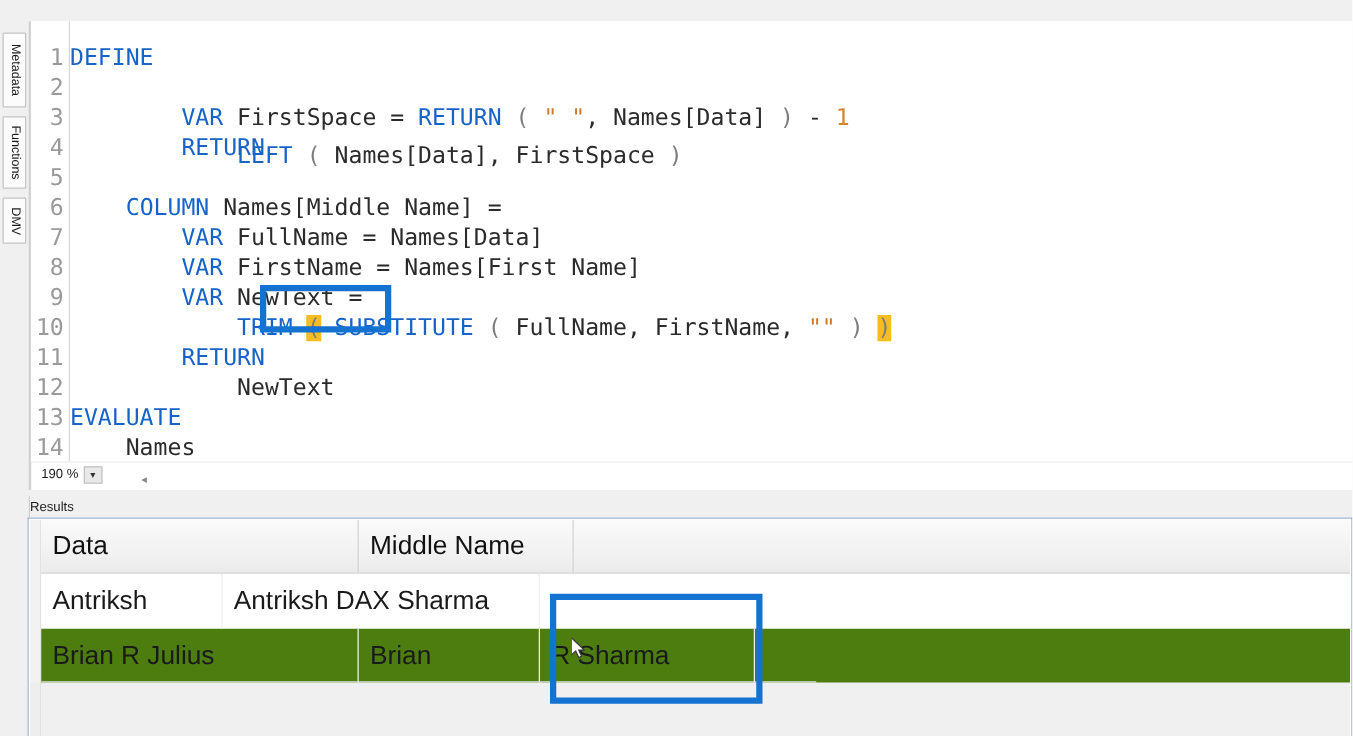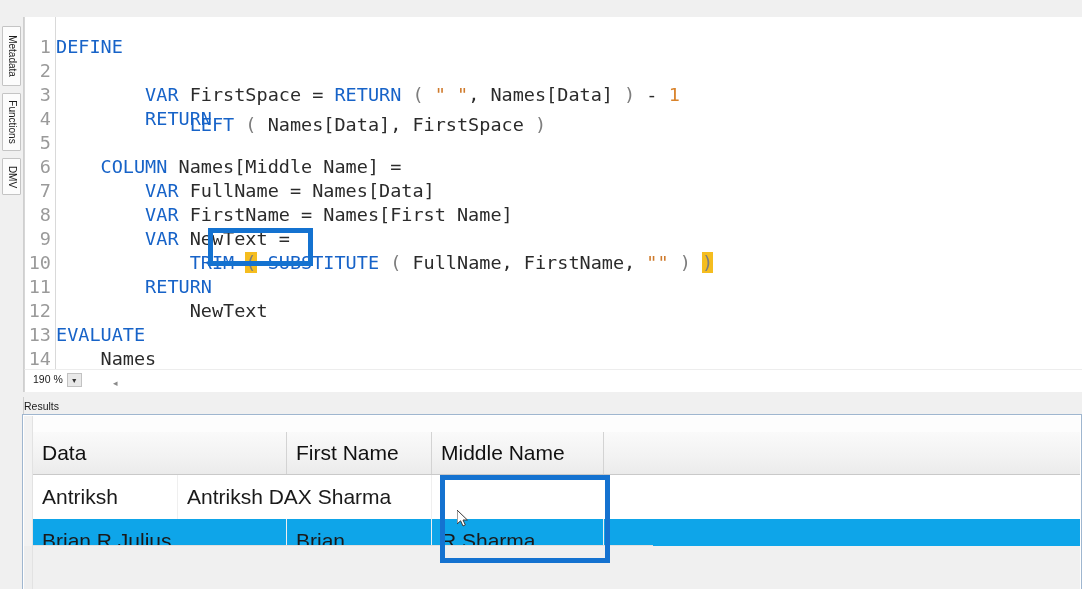--- a/index.html
+++ b/index.html
@@ -202,21 +202,21 @@
   }
   .grid-leftgut {
     position: absolute;
     left: 0; top: 0;
     width: 8px; height: 173px;
     background: #f2f2f2;
     border-right: 1px solid #e2e2e2;
   }
   .grid-table {
     position: absolute;
-    left: 9px; top: 16px;
+    left: 9px; top: 0;
   }
   .hdr-row {
     display: flex;
     height: 42px;
     background: linear-gradient(to bottom,#fafafa 0%,#f2f2f2 60%,#ebebeb 100%);
     border-bottom: 1px solid #c9c9c9;
   }
   .hdr-cell {
     box-sizing: border-box;
     display: flex;
@@ -230,21 +230,21 @@
   .hdr-cell.last { border-right: 1px solid #d3d3d3; }
   .hdr-filler {
     flex: 1;
     border-right: none;
   }
   .data-row {
     display: flex;
     height: 44px;
     background: #ffffff;
   }
-  .data-row.alt { background: #0ea5e9; }
+  .data-row.alt { background: #4d7c0f; }
   .data-cell {
     box-sizing: border-box;
     display: flex;
     align-items: center;
     padding: 0 9px;
     font-size: 21px;
     color: #1a1a1a;
     border-right: 1px solid #efefef;
     white-space: nowrap;
     overflow: hidden;
@@ -350,21 +350,20 @@
   <div class="results-label">Results</div>
 
   <div class="results-pane"></div>
   <div class="grid-outer">
     <div class="grid-leftgut"></div>
     <div class="grid-leftgut2"></div>
 
     <div class="grid-table">
       <div class="hdr-row">
         <div class="hdr-cell" style="width:254px">Data</div>
-        <div class="hdr-cell" style="width:145px">First Name</div>
         <div class="hdr-cell last" style="width:172px">Middle Name</div>
         <div class="hdr-cell hdr-filler" style="width:476px"></div>
       </div>
 
       <div class="data-row">
         <div class="data-cell" style="width:145px">Antriksh</div>
         <div class="data-cell" style="width:254px">Antriksh DAX Sharma</div>
         <div class="data-cell" style="width:476px;border-right:none"></div>
       </div>
 

